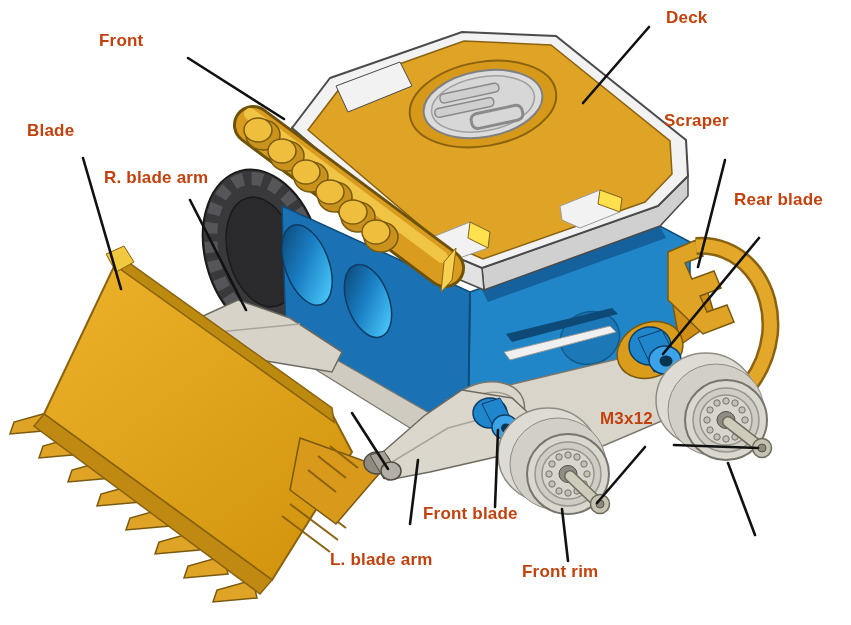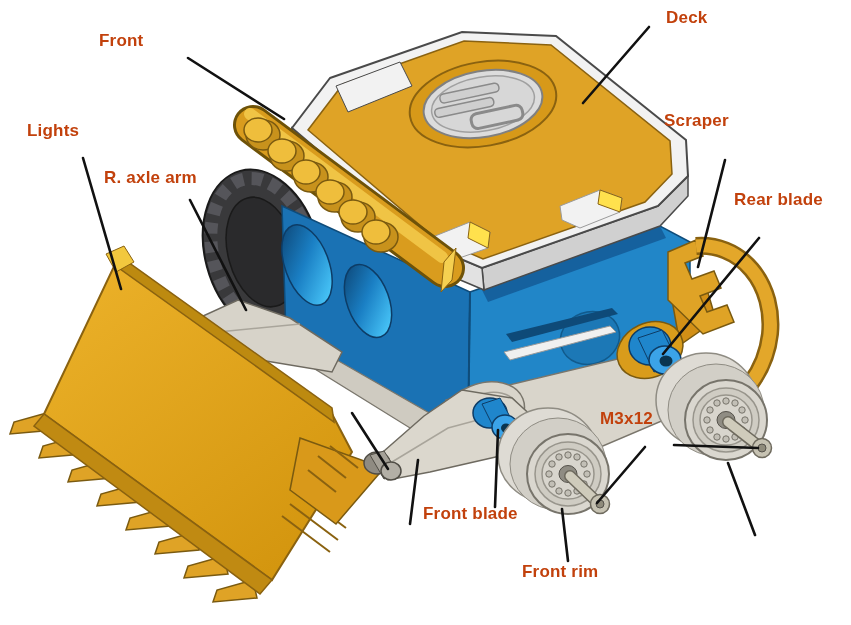--- a/index.html
+++ b/index.html
@@ -244,21 +244,22 @@
     <line x1="410" y1="524" x2="418" y2="460"></line>
     <line x1="568" y1="561" x2="562" y2="509"></line>
     <line x1="645" y1="447" x2="597" y2="503"></line>
     <line x1="674" y1="445" x2="758" y2="448"></line>
     <line x1="755" y1="535" x2="728" y2="463"></line>
   </g>
 </svg>
 
 <div class="lbl" style="left:99px;top:32px">Front</div>
 <div class="lbl" style="left:666px;top:9px">Deck</div>
-<div class="lbl" style="left:27px;top:122px">Lights</div>
-<div class="lbl" style="left:104px;top:169px">R. axle arm</div>
+<div class="lbl" style="left:27px;top:122px">Blade</div>
+<div class="lbl" style="left:104px;top:169px">R. blade arm</div>
 <div class="lbl" style="left:664px;top:112px">Scraper</div>
 <div class="lbl" style="left:734px;top:191px">Rear blade</div>
 <div class="lbl" style="left:423px;top:505px">Front blade</div>
+<div class="lbl" style="left:330px;top:551px">L. blade arm</div>
 <div class="lbl" style="left:522px;top:563px">Front rim</div>
 <div class="lbl" style="left:600px;top:410px">M3x12</div>
 
 </div>
 
 </body></html>

